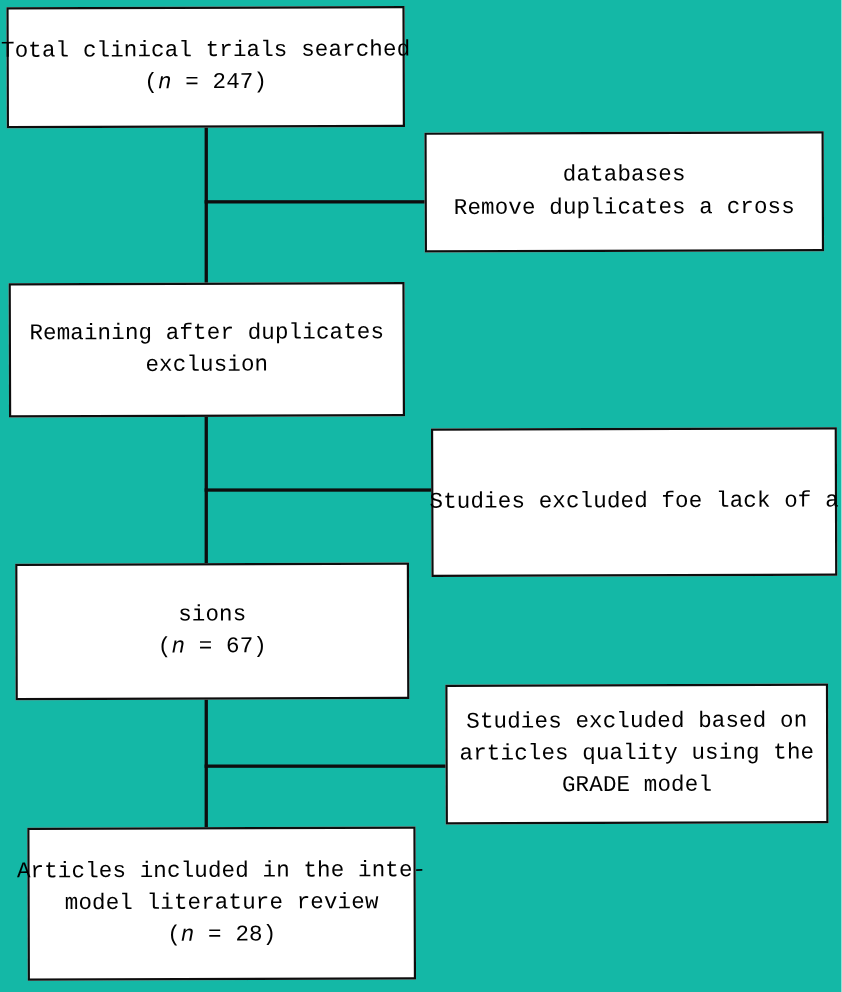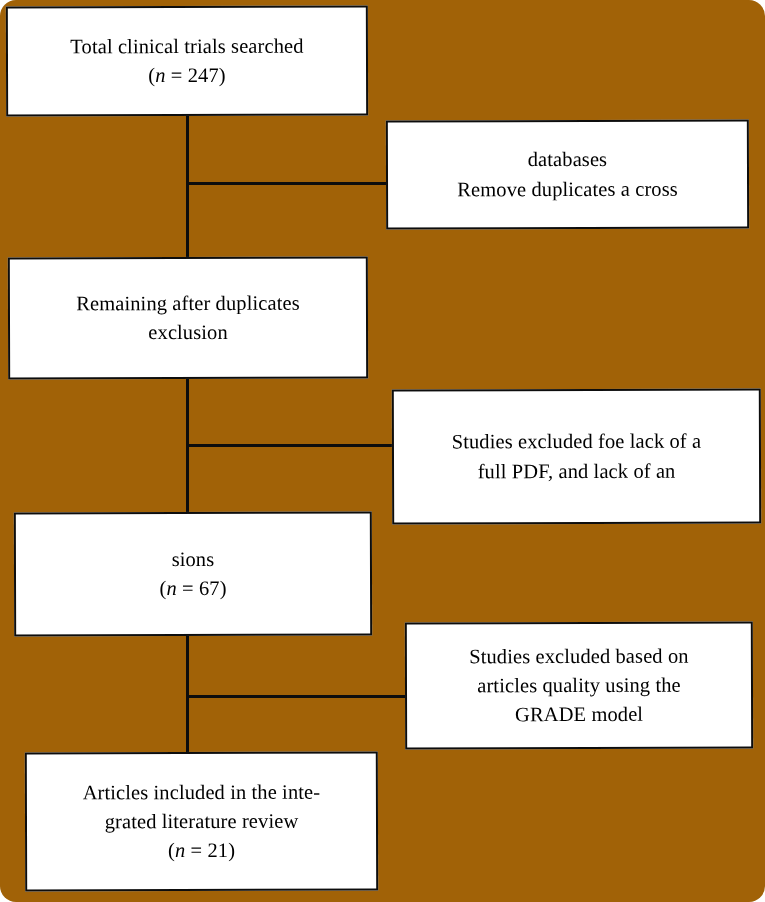--- a/index.html
+++ b/index.html
@@ -5,25 +5,24 @@
 <style>
   html, body {
     margin: 0;
     padding: 0;
     background: #ffffff;
   }
   #canvas {
     position: relative;
     width: 765px;
     height: 902px;
-    background: #a16207;
+    background: #14b8a6;
     overflow: hidden;
-    font-family: Liberation Serif, serif;
+    font-family: Liberation Mono, monospace;
     color: #000000;
-    border-radius: 16px;
   }
 
   
   .node {
     position: absolute;
     box-sizing: border-box;
     border: 2px solid #0d0d0d;
     background: #ffffff;
     display: flex;
     flex-direction: column;
@@ -104,32 +103,31 @@
     <span class="line">exclusion</span>
   </div>
 
   <div class="node" id="n3">
     <span class="line">sions</span>
     <span class="count"><span>(</span><span class="ital">n</span><span> = </span><span>67</span><span>)</span></span>
   </div>
 
   <div class="node" id="n4">
     <span class="line">Articles included in the inte-</span>
-    <span class="line">grated literature review</span>
-    <span class="count"><span>(</span><span class="ital">n</span><span> = </span><span>21</span><span>)</span></span>
+    <span class="line">model literature review</span>
+    <span class="count"><span>(</span><span class="ital">n</span><span> = </span><span>28</span><span>)</span></span>
   </div>
 
   <div class="node" id="e1">
     <span class="line">databases</span>
     <span class="line">Remove duplicates a cross</span>
   </div>
 
   <div class="node" id="e2">
     <span class="line">Studies excluded foe lack of a</span>
-    <span class="line">full PDF, and lack of an</span>
   </div>
 
   <div class="node" id="e3">
     <span class="line">Studies excluded based on</span>
     <span class="line">articles quality using the</span>
     <span class="line">GRADE model</span>
   </div>
 
 </div>
 

